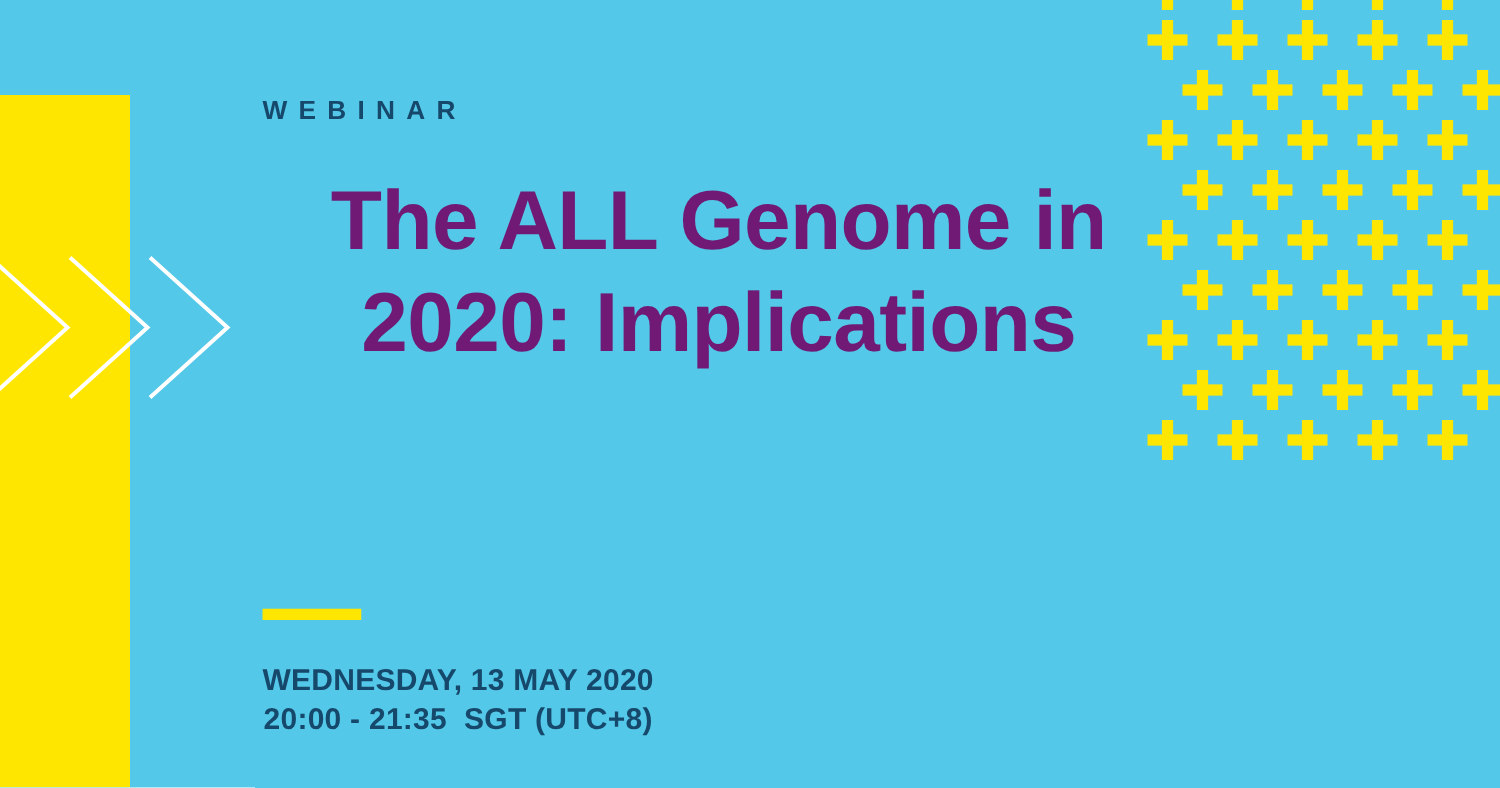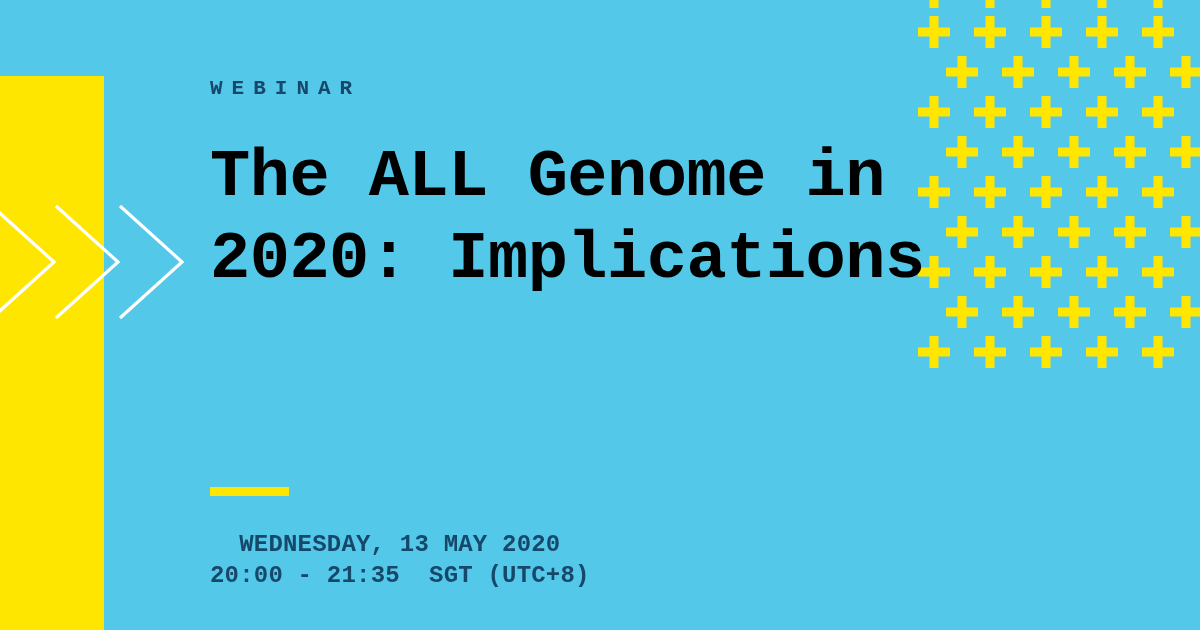--- a/index.html
+++ b/index.html
@@ -7,21 +7,21 @@
     padding: 0;
     background: #ffffff;
   }
 
   #poster {
     position: relative;
     width: 1200px;
     height: 630px;
     overflow: hidden;
     background: #54c8e8;
-    font-family: Liberation Mono, monospace;
+    font-family: Liberation Sans, sans-serif;
   }
 
   
   .yellow-block {
     position: absolute;
     left: 0;
     top: 76px;
     width: 104px;
     height: 554px;
     background: #ffe600;
@@ -69,23 +69,24 @@
     line-height: 1;
   }
 
   .title {
     position: absolute;
     top: 136px;
     left: 0;
     width: 730px;
     font-size: 67px;
     font-weight: bold;
-    color: #000000;
+    color: #701a75;
     line-height: 82px;
     letter-spacing: -0.5px;
+    text-align: center;
   }
   .title .line { display: block; white-space: nowrap; }
 
   .accent-bar {
     position: absolute;
     top: 487px;
     left: 0;
     width: 79px;
     height: 9px;
     background: #ffe600;

